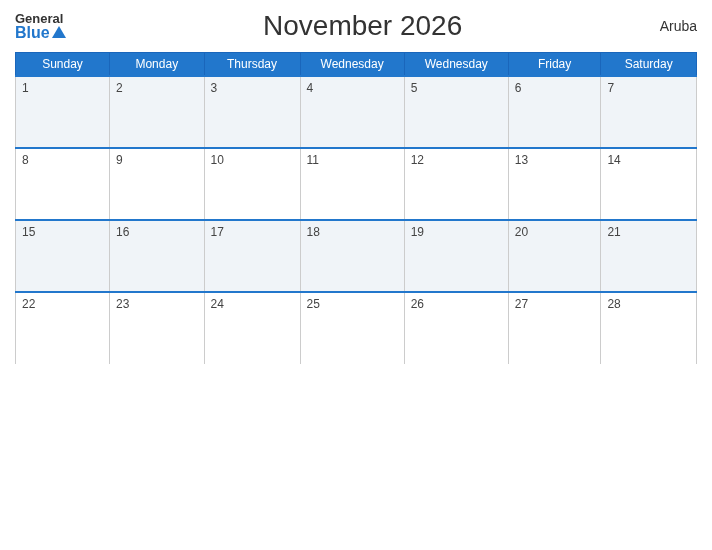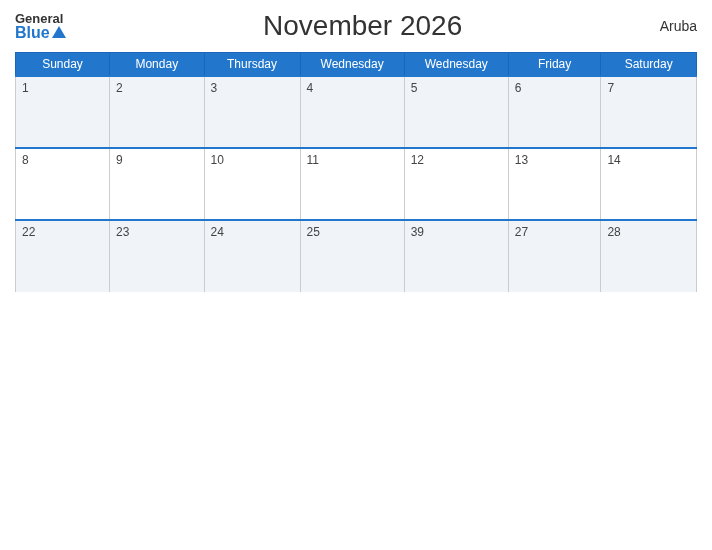--- a/index.html
+++ b/index.html
@@ -142,23 +142,32 @@
       <tr>
         <td><span class="day-number">8</span></td>
         <td><span class="day-number">9</span></td>
         <td><span class="day-number">10</span></td>
         <td><span class="day-number">11</span></td>
         <td><span class="day-number">12</span></td>
         <td><span class="day-number">13</span></td>
         <td><span class="day-number">14</span></td>
       </tr>
       <tr>
+        <td><span class="day-number">15</span></td>
+        <td><span class="day-number">16</span></td>
+        <td><span class="day-number">17</span></td>
+        <td><span class="day-number">18</span></td>
+        <td><span class="day-number">19</span></td>
+        <td><span class="day-number">20</span></td>
+        <td><span class="day-number">21</span></td>
+      </tr>
+      <tr>
         <td><span class="day-number">22</span></td>
         <td><span class="day-number">23</span></td>
         <td><span class="day-number">24</span></td>
         <td><span class="day-number">25</span></td>
-        <td><span class="day-number">39</span></td>
+        <td><span class="day-number">26</span></td>
         <td><span class="day-number">27</span></td>
         <td><span class="day-number">28</span></td>
       </tr>
     </tbody>
   </table>
 </div>
 
 </body></html>

